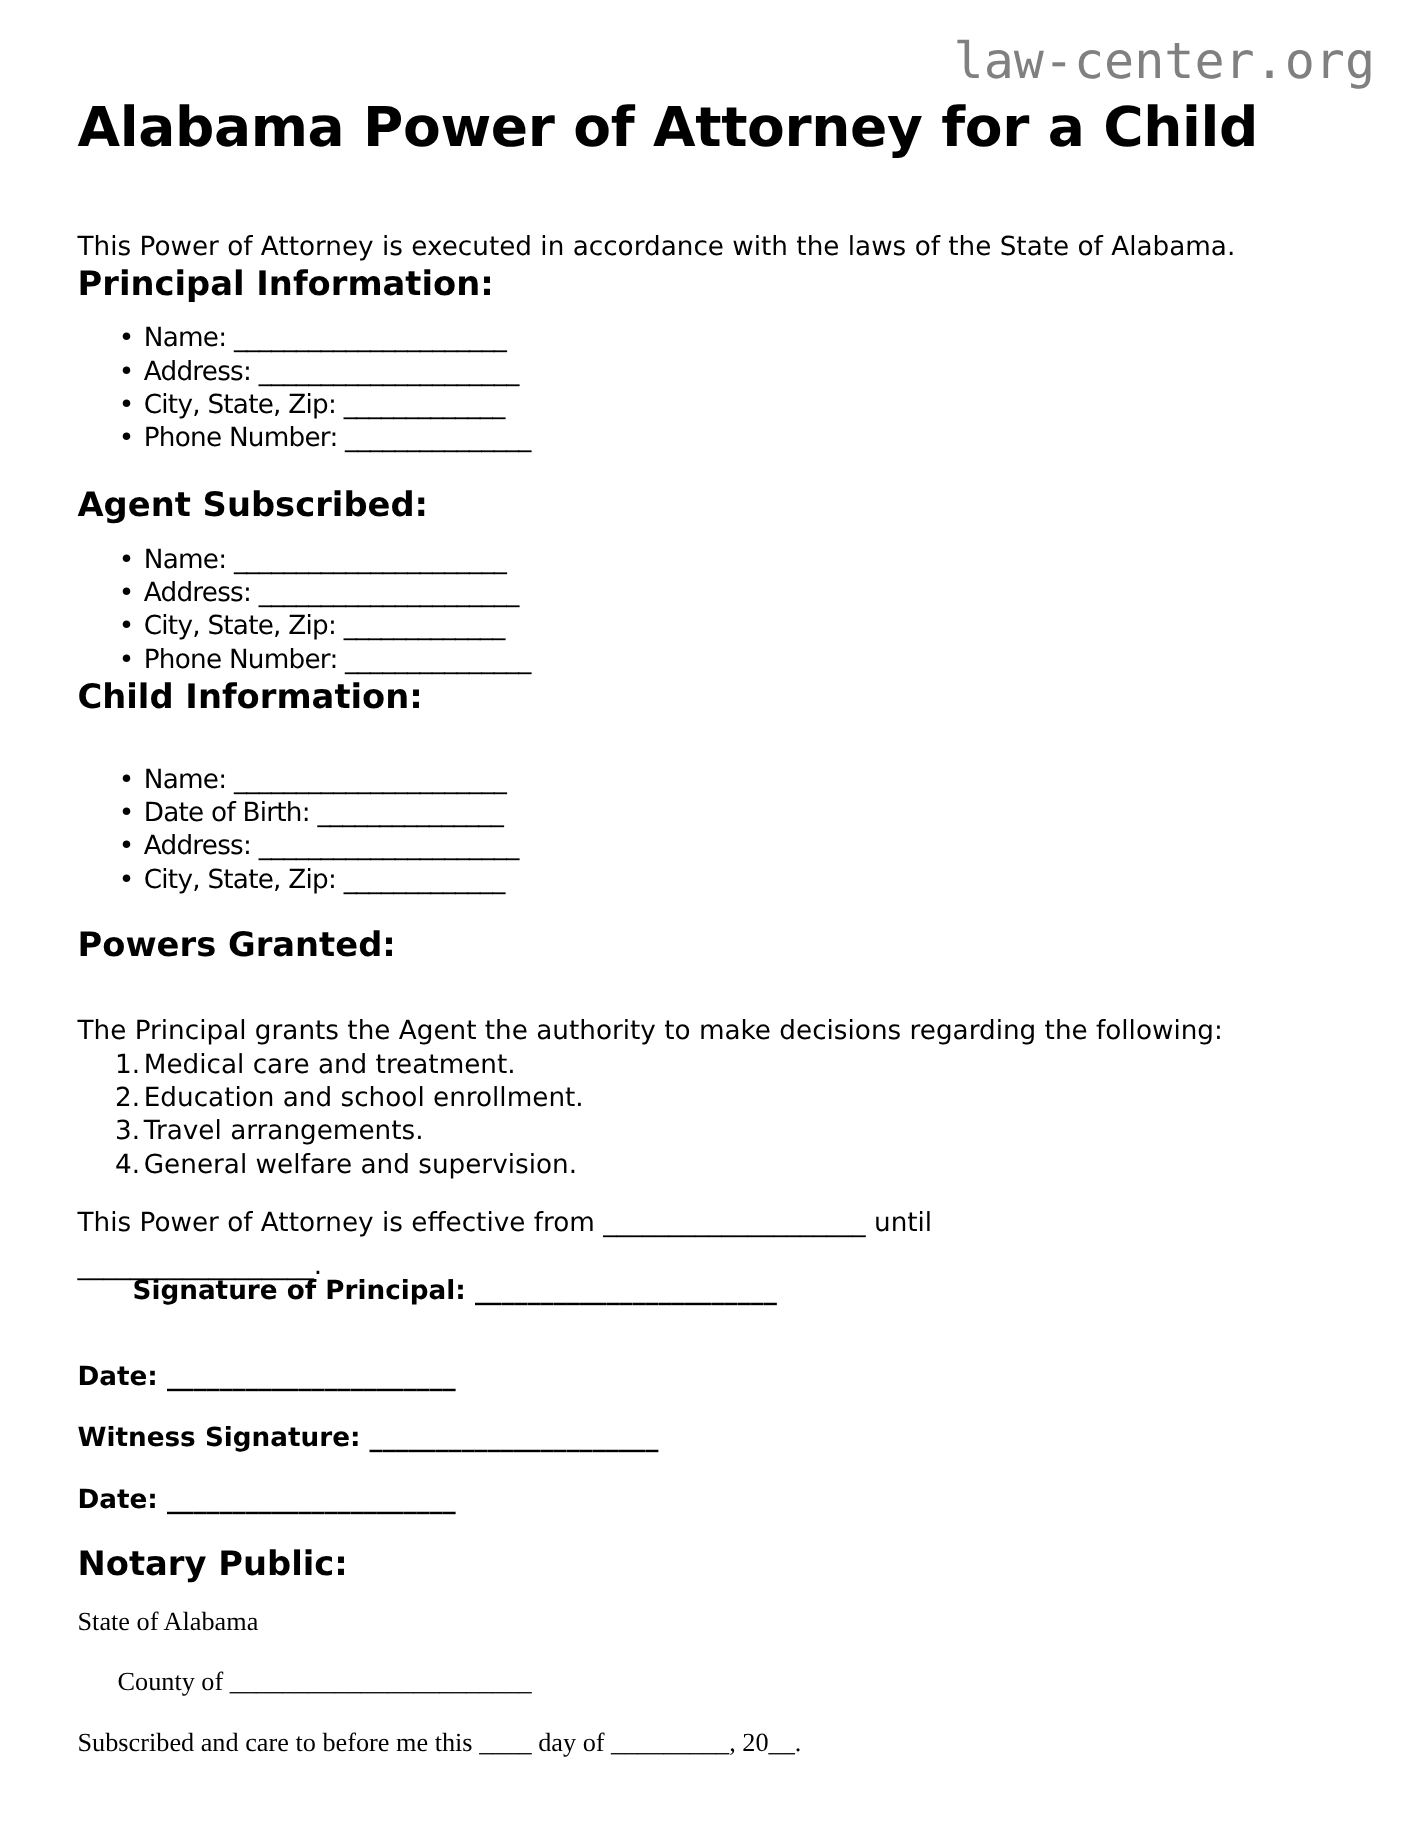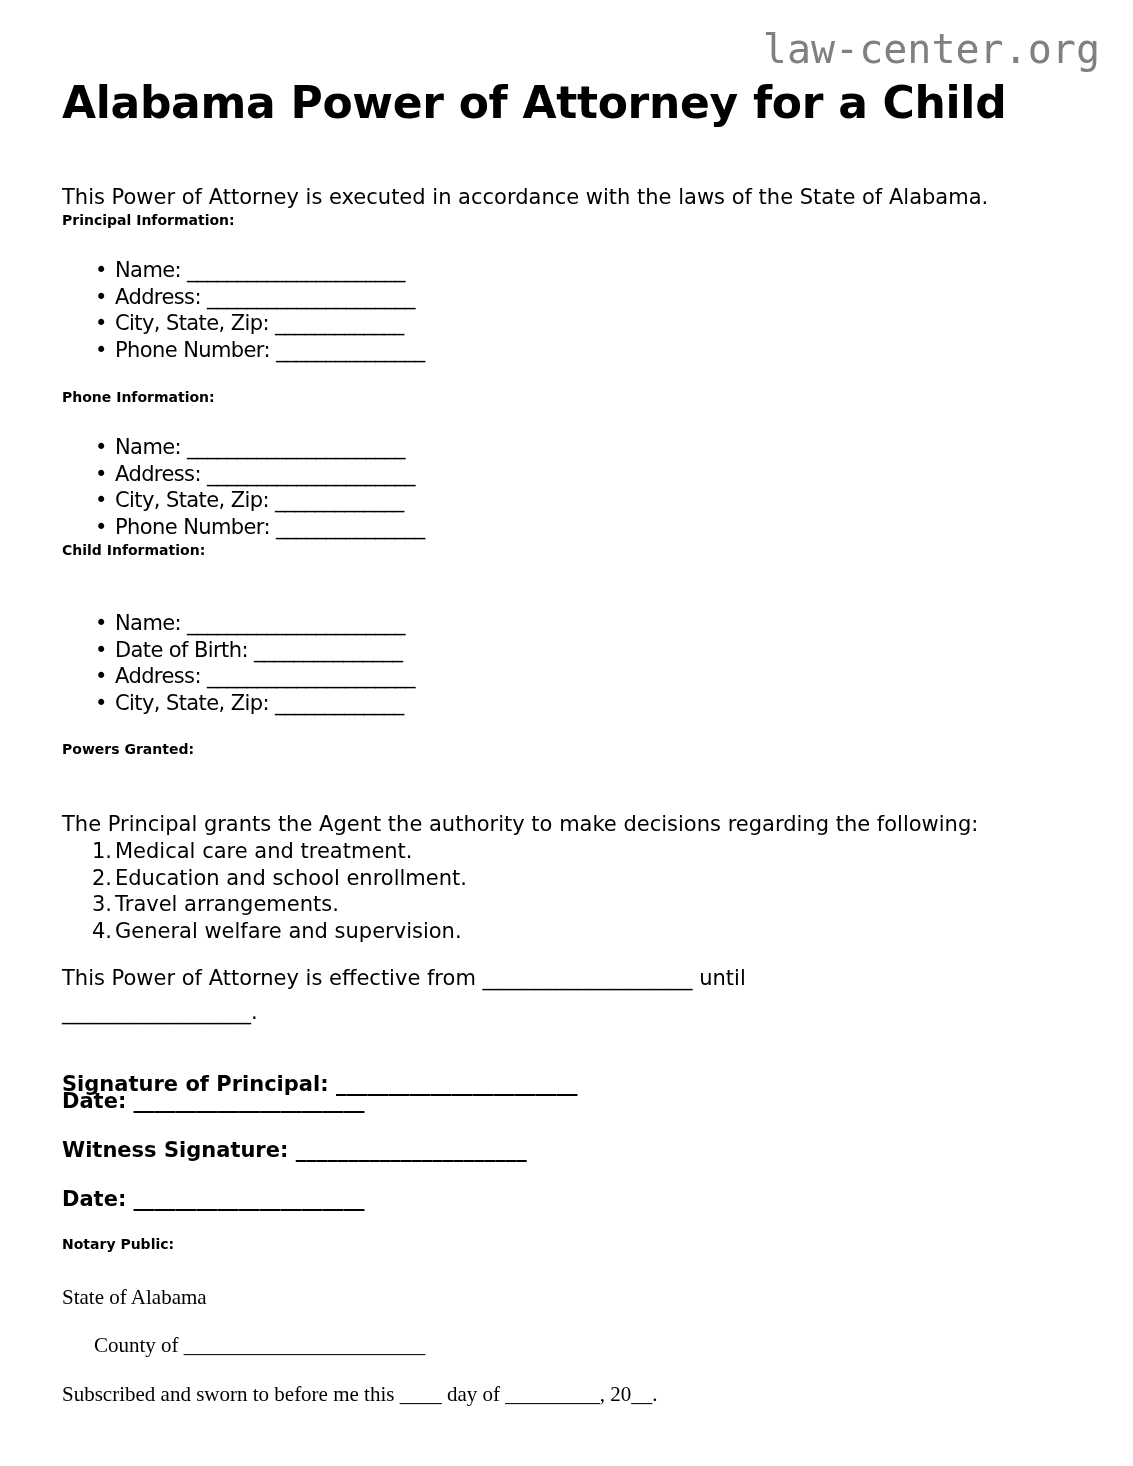--- a/index.html
+++ b/index.html
@@ -55,21 +55,21 @@
     position: absolute;
     top: 162px;
     left: 0;
     font-size: 21px;
     line-height: 1.35;
     white-space: nowrap;
   }
   .section-head {
     position: absolute;
     left: 0;
-    font-size: 14px;
+    font-size: 27px;
     font-weight: bold;
     white-space: nowrap;
   }
   .para {
     position: absolute;
     left: 0;
     font-size: 21px;
     line-height: 1.35;
   }
   ul.bullets, ol.numbers {
@@ -159,21 +159,21 @@
       <li>
         <span class="bullet-dot">•</span>
         <span class="blank">City, State, Zip: _____________</span>
       </li>
       <li>
         <span class="bullet-dot">•</span>
         <span class="blank">Phone Number: _______________</span>
       </li>
     </ul>
 
-    <div class="section-head" style="top:389px;">Phone Information:</div>
+    <div class="section-head" style="top:389px;">Agent Subscribed:</div>
     <ul class="bullets" style="top:434px;">
       <li>
         <span class="bullet-dot">•</span>
         <span class="blank">Name: ______________________</span>
       </li>
       <li>
         <span class="bullet-dot">•</span>
         <span class="blank">Address: _____________________</span>
       </li>
       <li>
@@ -223,24 +223,24 @@
       </li>
       <li>
         <span class="num">4.</span>
         <span>General welfare and supervision.</span>
       </li>
     </ol>
 
     <div class="eff-line1">This Power of Attorney is effective from ____________________ until</div>
     <div class="eff-line2">__________________.</div>
 
-    <div class="sig-line" style="top:1072px;">Signature of Principal: _______________________</div>
+    <div class="sig-line" style="top:1020px;margin-left:44px;">Signature of Principal: _______________________</div>
     <div class="sig-line" style="top:1089px;">Date: ______________________</div>
     <div class="sig-line" style="top:1138px;">Witness Signature: ______________________</div>
     <div class="sig-line" style="top:1187px;">Date: ______________________</div>
 
     <div class="section-head" style="top:1236px;">Notary Public:</div>
     <div class="plain-line" style="top:1285px;">State of Alabama</div>
     <div class="plain-line" style="top:1333px;margin-left:32px;">County of _______________________</div>
-    <div class="plain-line" style="top:1382px;">Subscribed and sworn to before me this ____ day of _________, 20__.</div>
+    <div class="plain-line" style="top:1382px;">Subscribed and care to before me this ____ day of _________, 20__.</div>
 
   </div>
 </div>
 
 </body></html>

